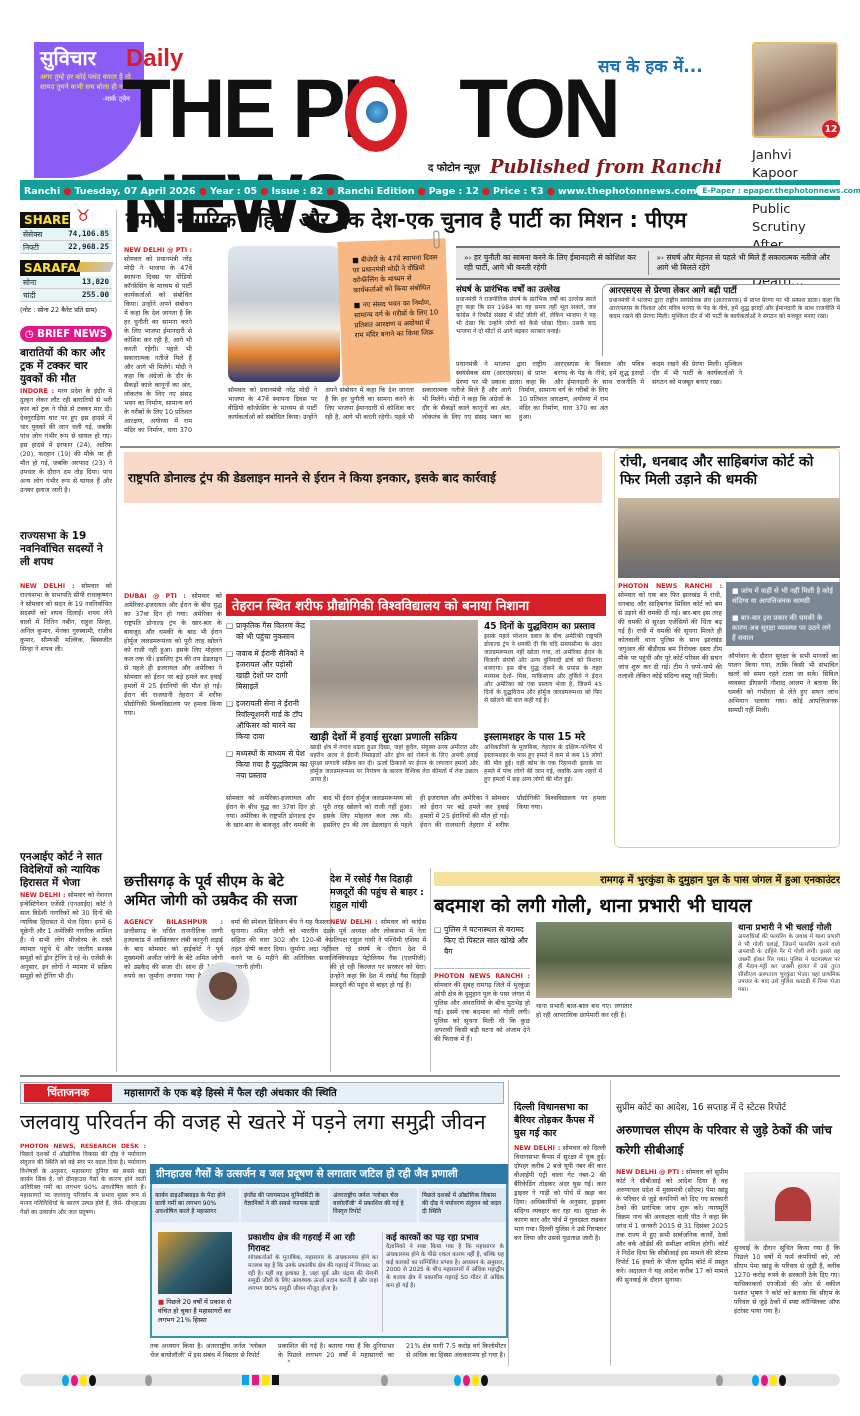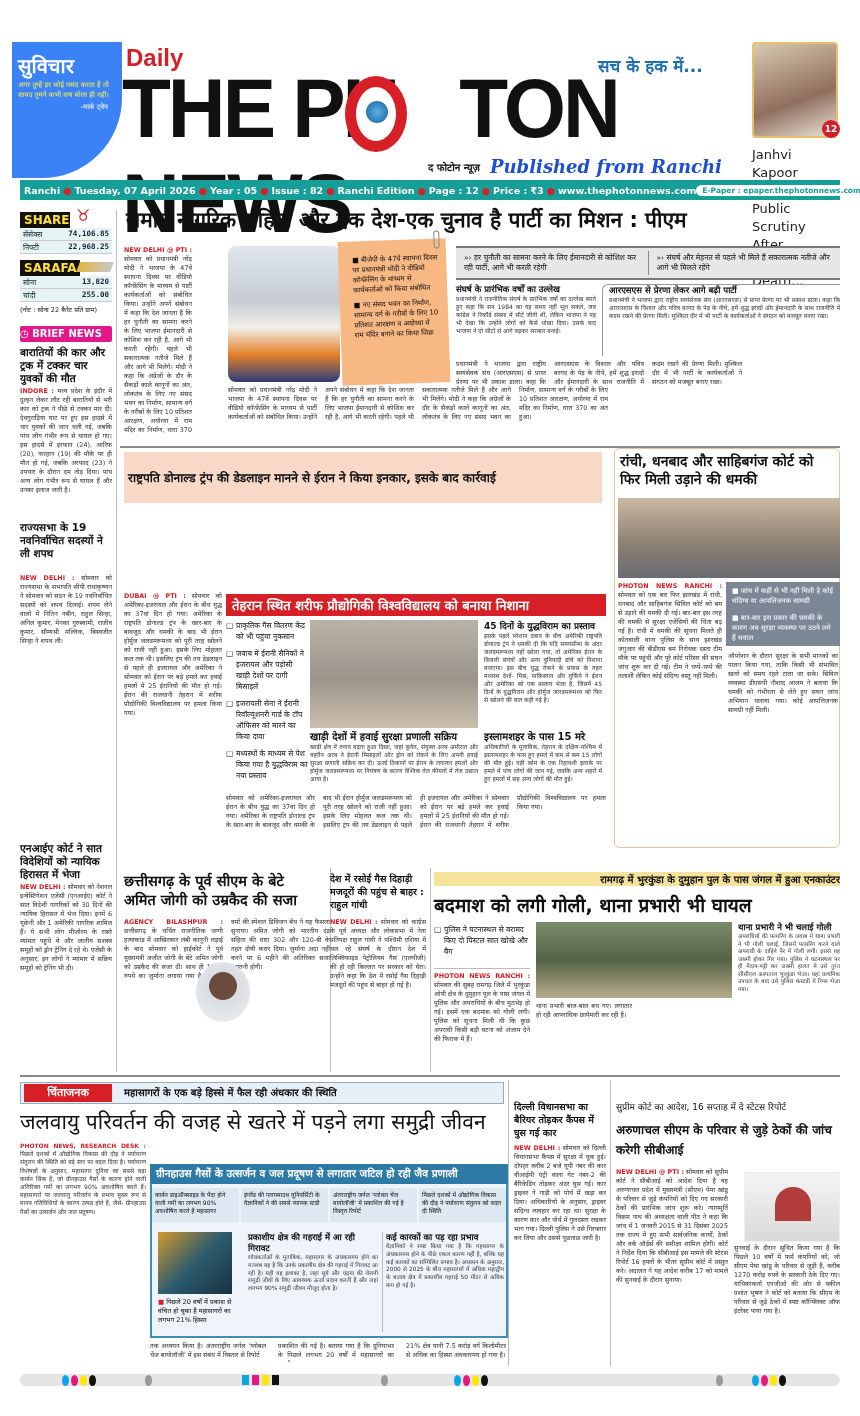--- a/index.html
+++ b/index.html
@@ -6,44 +6,44 @@
 html,body{width:860px;height:1416px;background:#fff;overflow:hidden}
 body{position:relative;font-family:"DejaVu Sans",sans-serif;color:#111}
 .abs{position:absolute}
 .body-text{font-size:6.4px;line-height:9px;color:#333;text-align:justify}
 .body-text .dl{color:#d61f26;font-weight:bold}
 .hl{font-family:"DejaVu Sans",sans-serif;font-weight:bold;color:#111}
 .img{background:linear-gradient(135deg,#9aa6ad,#5d6b72);}
 .vrule{position:absolute;width:1px;background:#bbb}
 .hrule{position:absolute;height:1px;background:#bbb}
 
-#suvichar{left:12px;top:42px;width:110px;height:136px;background:#3b82f6;border-radius:0 0 80px 0;padding:12px 6px;color:#fff}
+#suvichar{left:34px;top:42px;width:110px;height:136px;background:#8b5cf6;border-radius:0 0 80px 0;padding:4px 6px;color:#fff}
 #suvichar .t{font-size:20px;font-weight:bold;line-height:24px}
 #suvichar .q{font-size:7px;color:#f6ee4a;line-height:10px;margin-top:2px}
 #suvichar .a{font-size:7px;color:#fff;text-align:right;margin-top:2px;padding-right:8px}
 #daily{left:126px;top:44px;font-size:24px;font-weight:bold;color:#d61f26;font-family:"Liberation Sans",sans-serif}
 #brand{left:122px;top:66px;font-size:80px;font-weight:bold;font-family:"Liberation Sans",sans-serif;letter-spacing:-3px;line-height:90px;transform:scaleY(1.05)}
 #logo-o{left:345px;top:76px;width:62px;height:76px;border-radius:50%;border:11px solid #d61f26;background:#fff}
 #logo-o .g{position:absolute;left:10px;top:14px;width:22px;height:22px;border-radius:50%;background:radial-gradient(circle,#5ab0e6,#1a5d9a)}
 #tagline{left:598px;top:54px;font-size:17px;color:#1b6fb6;font-weight:bold}
 #hindi-name{left:428px;top:160px;font-size:10px;font-weight:bold}
-#published{left:490px;top:156px;font-size:18px;color:#1d4ed8;font-style:italic;font-weight:bold;font-family:"DejaVu Serif",serif}
+#published{left:490px;top:156px;font-size:18px;color:#7f1d1d;font-style:italic;font-weight:bold;font-family:"DejaVu Serif",serif}
 #promo{left:752px;top:42px;width:88px}
 #promo .pic{width:86px;height:96px;border:2px solid #e8c06a;border-radius:4px;background:linear-gradient(160deg,#d9c9b0,#8f6f5e 60%,#e9e1d6)}
 #promo .badge{position:absolute;left:70px;top:78px;width:18px;height:18px;border-radius:50%;background:#d61f26;color:#fff;font-size:9px;font-weight:bold;text-align:center;line-height:18px}
 #promo .cap{font-size:13px;line-height:18px;margin-top:8px;color:#222}
 #infobar{left:20px;top:180px;width:820px;height:20px;background:#169e98;color:#fff;font-size:9.5px;font-weight:bold;padding:3px 4px;white-space:nowrap;display:flex;align-items:center}
 #infobar .sep{color:#d61f26;margin:0 3px}
 #infobar .ep{margin-left:auto;background:#fff;color:#169e98;border-radius:8px;padding:1px 6px;font-size:7.5px}
 
 .boxhead{font-weight:bold;color:#111;background:#169e98;color:#ffe03a;font-size:12px;padding:1px 4px;height:16px}
 .mk{width:92px;font-size:7.5px}
 .mk .row{display:flex;justify-content:space-between;border-bottom:1px solid #ccc;padding:1px 3px;background:#e6f4f3;color:#123}
 .mk .row b{font-family:"DejaVu Sans Mono",monospace}
-#brief{left:20px;top:326px;width:92px;height:16px;background:#e3178a;color:#fff;font-size:10px;font-weight:bold;text-align:left;border-radius:2px;line-height:16px}
+#brief{left:20px;top:326px;width:92px;height:16px;background:#e3178a;color:#fff;font-size:10px;font-weight:bold;text-align:center;border-radius:8px;line-height:16px}
 .ltitle{font-size:10.5px;line-height:13px;font-weight:bold}
 
 #regbar{left:20px;top:1374px;width:820px;height:12px;background:#e4e4e4;border-radius:6px}
 .dot{position:absolute;width:7px;height:11px;border-radius:50%;top:1375px}
 .sq{position:absolute;width:7px;height:10px;top:1375px}
 </style>
 </head>
 <body>
 
 <div id="suvichar" class="abs">
@@ -111,21 +111,21 @@
         <b>255.00</b>
       </div>
   </div>
   <div style="font-size:6.5px;margin-top:3px;width:96px">(नोट : सोना 22 कैरेट प्रति ग्राम)</div>
 </div>
 <div id="brief" class="abs"><span>◷ </span><span>BRIEF NEWS</span></div>
 
 <div class="abs" style="left:20px;top:346px;width:92px">
   <div class="ltitle">बारातियों की कार और ट्रक में टक्कर चार युवकों की मौत</div>
   <div class="body-text" style="height:132px;overflow:hidden;margin-top:2px"><span class="dl">INDORE :</span> <span>मध्य प्रदेश के इंदौर में दुल्हन लेकर लौट रही बारातियों से भरी कार को ट्रक ने पीछे से टक्कर मार दी। देवगुराड़िया घाट पर हुए इस हादसे में चार युवकों की जान चली गई, जबकि पांच लोग गंभीर रूप से घायल हो गए। इस हादसे में इरफान (24), आरिफ (20), फरहान (19) की मौके पर ही मौत हो गई, जबकि अरफाद (23) ने उपचार के दौरान दम तोड़ दिया। पांच अन्य लोग गंभीर रूप से घायल हैं और उनका इलाज जारी है।</span></div>
-  <div class="ltitle" style="margin-top:2px">राज्यसभा के 19 नवनिर्वाचित सदस्यों ने ली शपथ</div>
+  <div class="ltitle" style="margin-top:10px">राज्यसभा के 19 नवनिर्वाचित सदस्यों ने ली शपथ</div>
   <div class="body-text" style="height:254px;overflow:hidden;margin-top:14px"><span class="dl">NEW DELHI :</span> <span>सोमवार को राज्यसभा के सभापति सीपी राधाकृष्णन ने सोमवार को सदन के 19 नवनिर्वाचित सदस्यों को शपथ दिलाई। शपथ लेने वालों में नितिन नबीन, राहुल सिन्हा, अनिल कुमार, मेनका गुरुस्वामी, राजीव कुमार, सौम्यश्री मल्लिक, बिस्वजीत सिन्हा ने शपथ ली।</span></div>
   <div class="ltitle" style="margin-top:14px">एनआईए कोर्ट ने सात विदेशियों को न्यायिक हिरासत में भेजा</div>
   <div class="body-text" style="height:150px;overflow:hidden;margin-top:2px"><span class="dl">NEW DELHI :</span> <span>सोमवार को नेशनल इन्वेस्टिगेशन एजेंसी (एनआईए) कोर्ट ने सात विदेशी नागरिकों को 30 दिनों की न्यायिक हिरासत में भेज दिया। इनमें 6 यूक्रेनी और 1 अमेरिकी नागरिक शामिल हैं। ये सभी लोग मीजोरम के रास्ते म्यांमार पहुंचे थे और जातीय सशस्त्र समूहों को ड्रोन ट्रेनिंग दे रहे थे। एजेंसी के अनुसार, इन लोगों ने म्यांमार में सक्रिय समूहों को ट्रेनिंग भी दी।</span></div>
 </div>
 <div class="vrule" style="left:116px;top:210px;height:862px"></div>
 
 <div class="abs hl" style="left:126px;top:206px;width:720px;font-size:21px;line-height:28px">समान नागरिक संहिता और एक देश-एक चुनाव है पार्टी का मिशन : पीएम</div>
 <div class="abs body-text" style="left:124px;top:246px;width:68px;height:190px;overflow:hidden"><span class="dl">NEW DELHI @ PTI :</span> <span>सोमवार को प्रधानमंत्री नरेंद्र मोदी ने भाजपा के 47वें स्थापना दिवस पर वीडियो कॉन्फ्रेंसिंग के माध्यम से पार्टी कार्यकर्ताओं को संबोधित किया। उन्होंने अपने संबोधन में कहा कि देश जानता है कि हर चुनौती का सामना करने के लिए भाजपा ईमानदारी से कोशिश कर रही है, आगे भी करती रहेगी। पहले भी सकारात्मक नतीजे मिले हैं और आगे भी मिलेंगे। मोदी ने कहा कि अंग्रेजों के दौर के सैकड़ों काले कानूनों का अंत, लोकतंत्र के लिए नए संसद भवन का निर्माण, सामान्य वर्ग के गरीबों के लिए 10 प्रतिशत आरक्षण, अयोध्या में राम मंदिर का निर्माण, धारा 370 का अंत हुआ।</span></div>
 <div class="abs img" style="left:228px;top:246px;width:112px;height:136px;border-radius:8px;background:linear-gradient(180deg,#dfe6ee 0%,#c7ccd3 40%,#f1eee8 60%,#e37f2a 80%,#2d3d7a 100%)"></div>
 <div class="abs" style="left:340px;top:240px;width:108px;height:144px;background:#f7b883;padding:14px 8px 6px 14px;transform:rotate(-2deg)">

